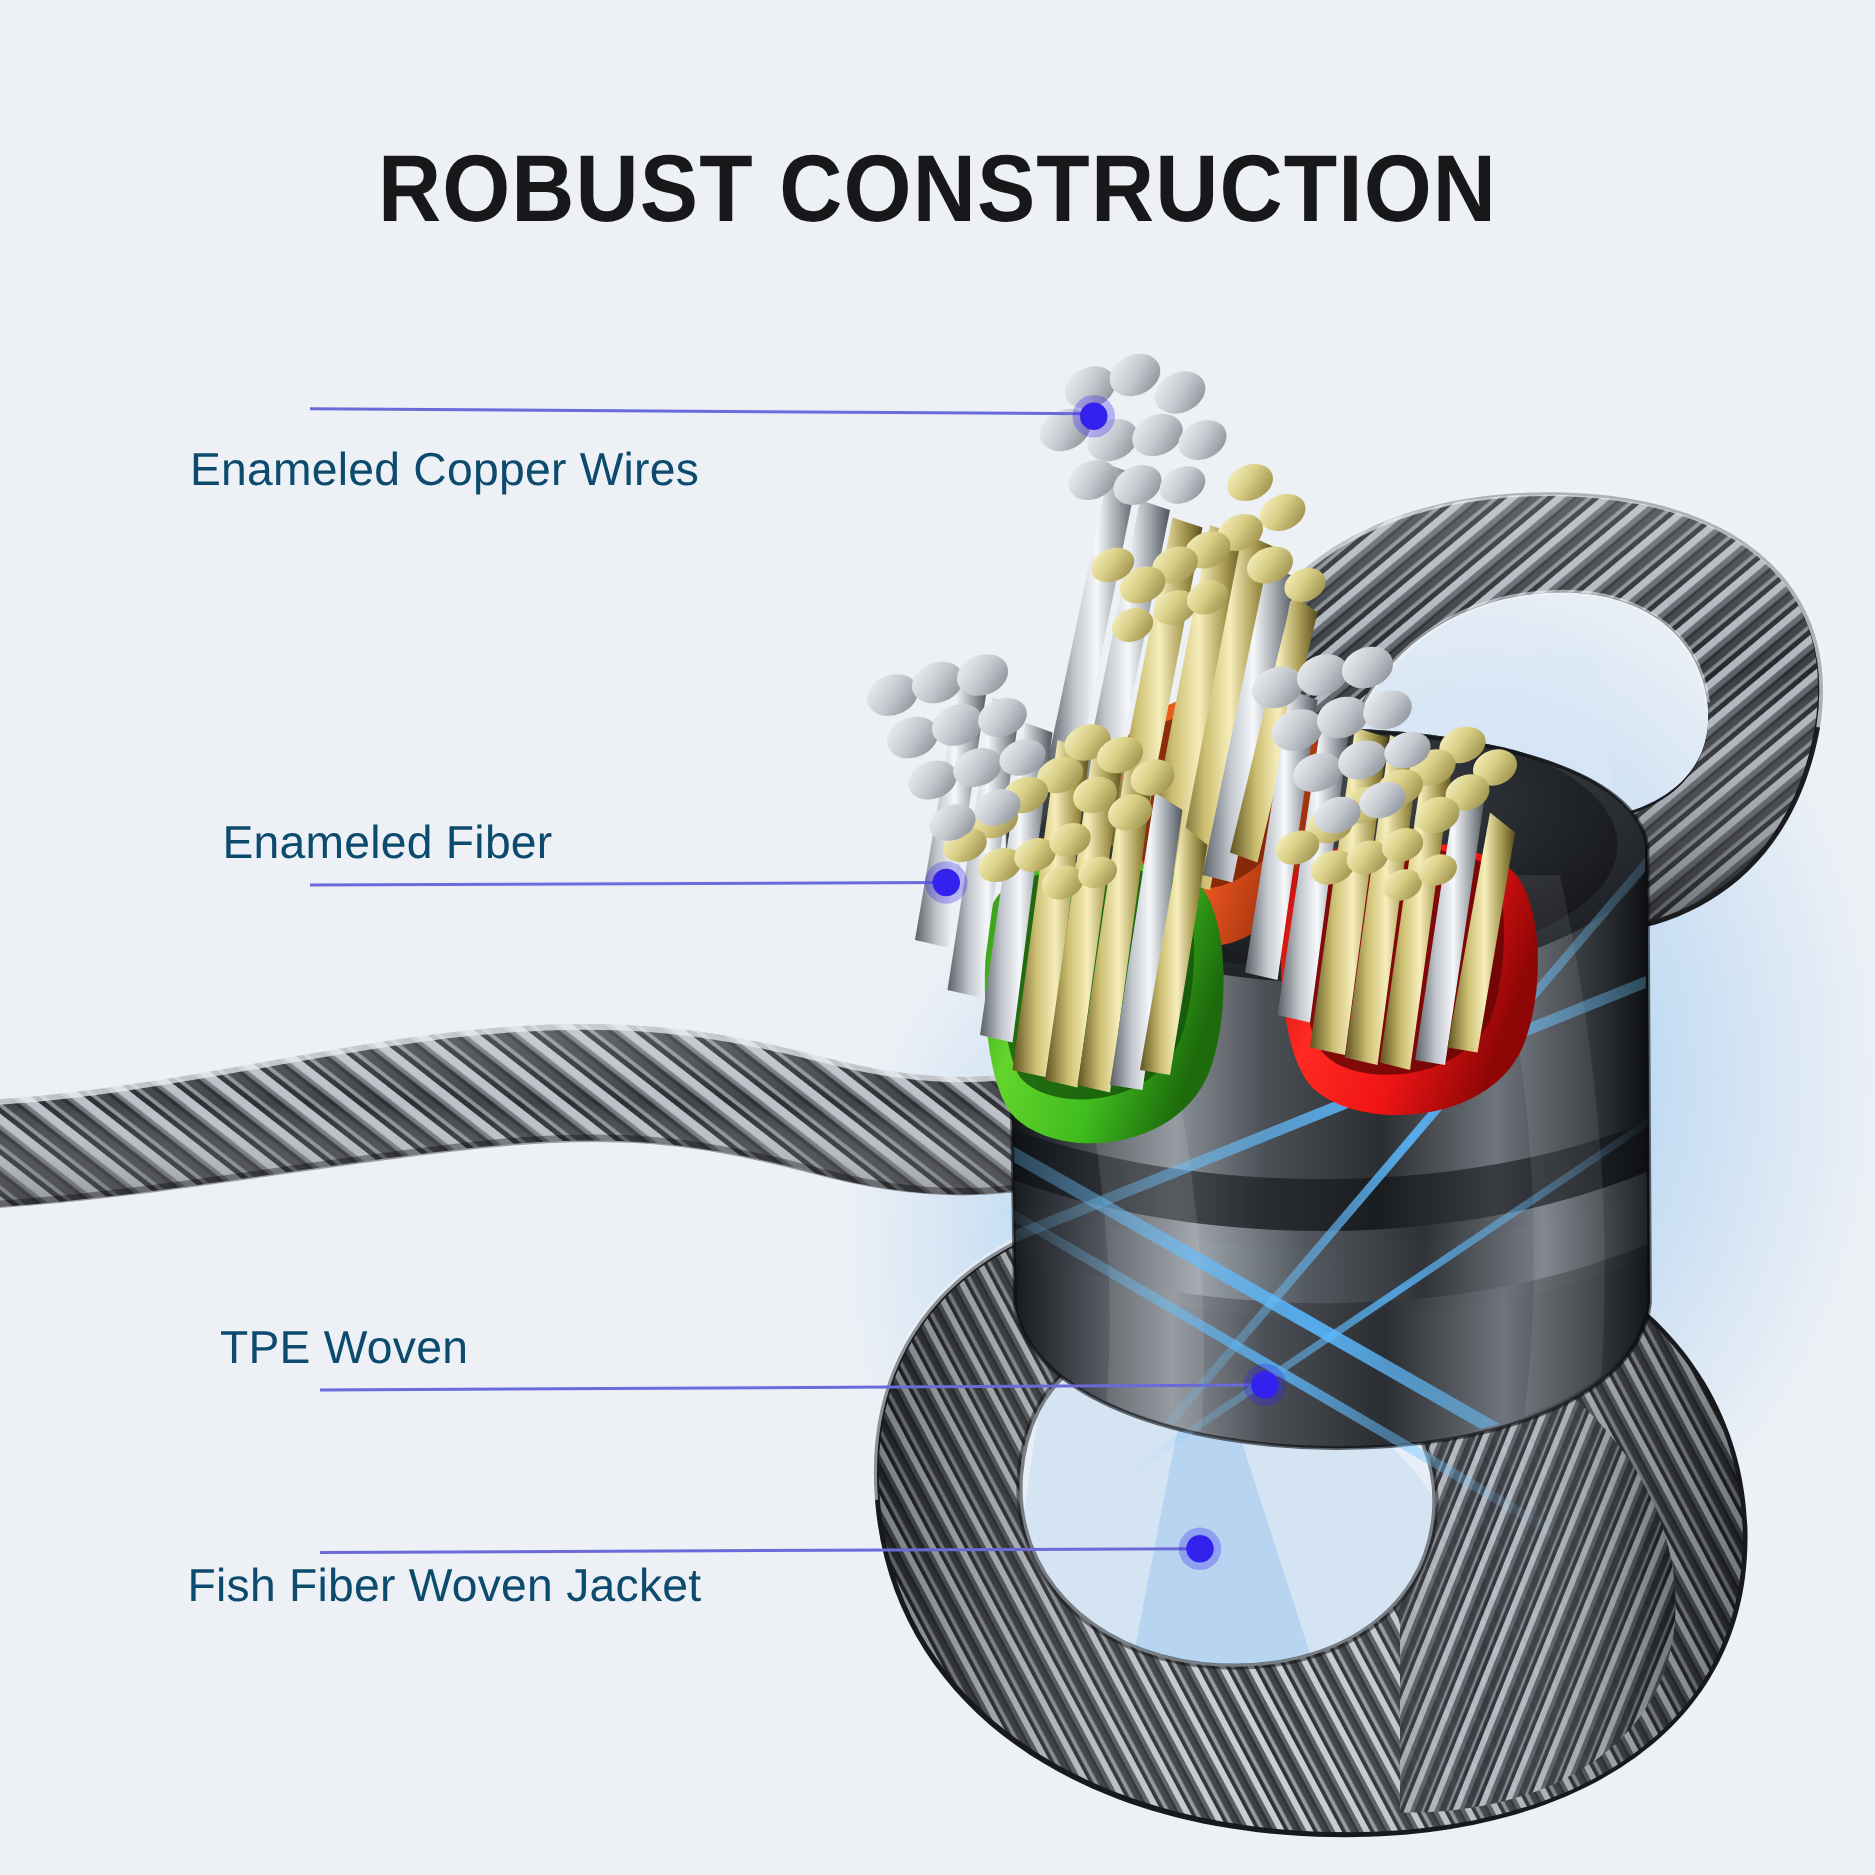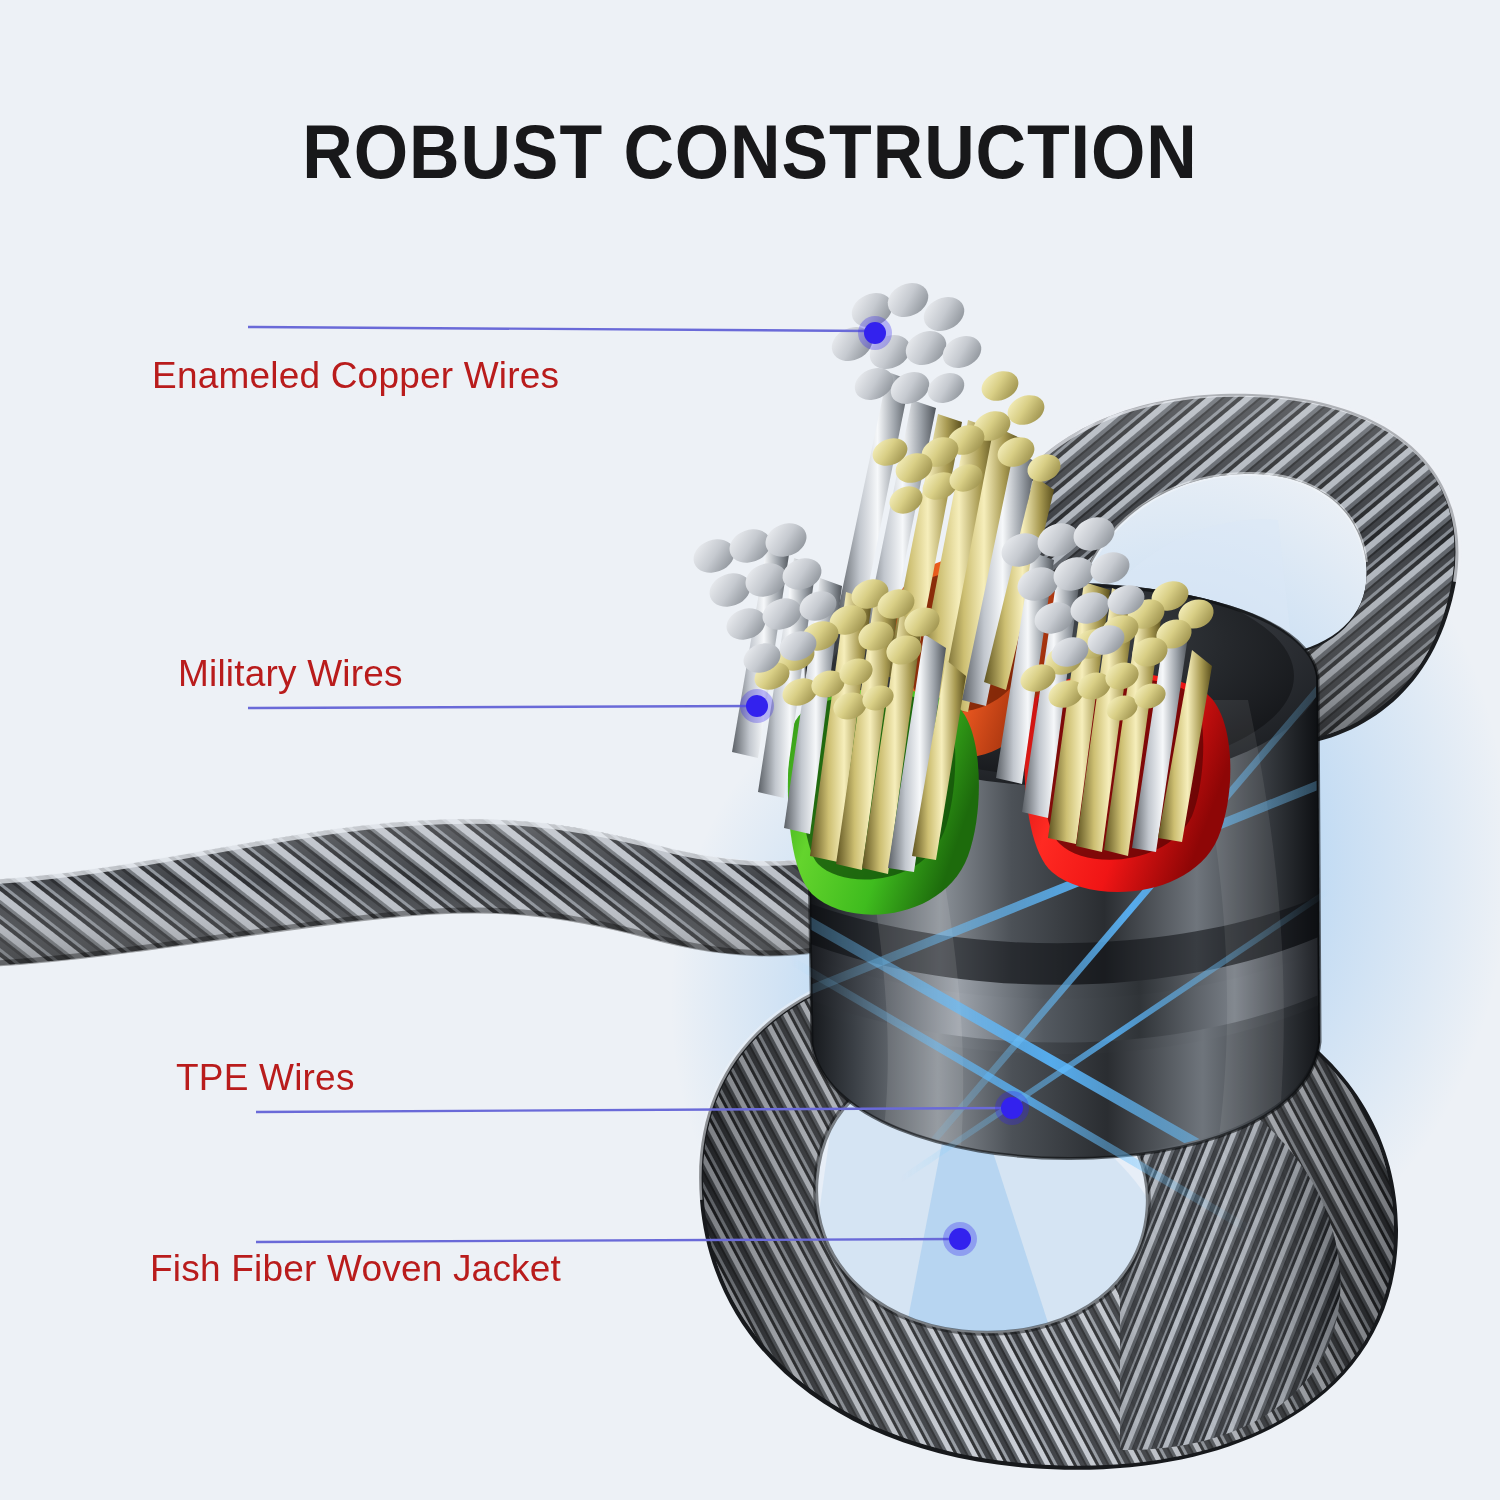--- a/index.html
+++ b/index.html
@@ -19,21 +19,21 @@
     letter-spacing:1px;
     color:#18181a;
     font-family:"Liberation Sans Narrow","Liberation Sans",sans-serif;
     transform:scaleX(0.92);
     white-space:nowrap;
   }
 
   .callout-label{
     position:absolute;
     font-size:37px;
-    color:#b91c1c;
+    color:#0c4a6e;
     font-family:"Liberation Sans","DejaVu Sans",sans-serif;
     letter-spacing:0.2px;
     white-space:nowrap;
   }
   #lbl-copper{left:152px;top:355px;}
   #lbl-fiber{left:178px;top:653px;}
   #lbl-tpe{left:176px;top:1057px;}
   #lbl-fish{left:150px;top:1248px;}
 
   svg#art{position:absolute;left:0;top:0;width:1500px;height:1500px;display:block;}
@@ -411,19 +411,19 @@
         <line x1="256" y1="1242" x2="956" y2="1239" class="ld" stroke="#6a6ad8"></line>
         <circle cx="960" cy="1239" r="17" fill="#3322ee" opacity="0.30"></circle>
         <circle cx="960" cy="1239" r="11" fill="#3322ee" class="dot"></circle>
       </g>
   </svg>
 
   <div class="title">ROBUST CONSTRUCTION</div>
 
   <div class="callout-label" id="lbl-copper">Enameled Copper Wires</div>
 
-  <div class="callout-label" id="lbl-fiber">Military Wires</div>
-
-  <div class="callout-label" id="lbl-tpe">TPE Wires</div>
+  <div class="callout-label" id="lbl-fiber">Enameled Fiber</div>
+
+  <div class="callout-label" id="lbl-tpe">TPE Woven</div>
 
   <div class="callout-label" id="lbl-fish">Fish Fiber Woven Jacket</div>
 
 </div>
 
 </body></html>

